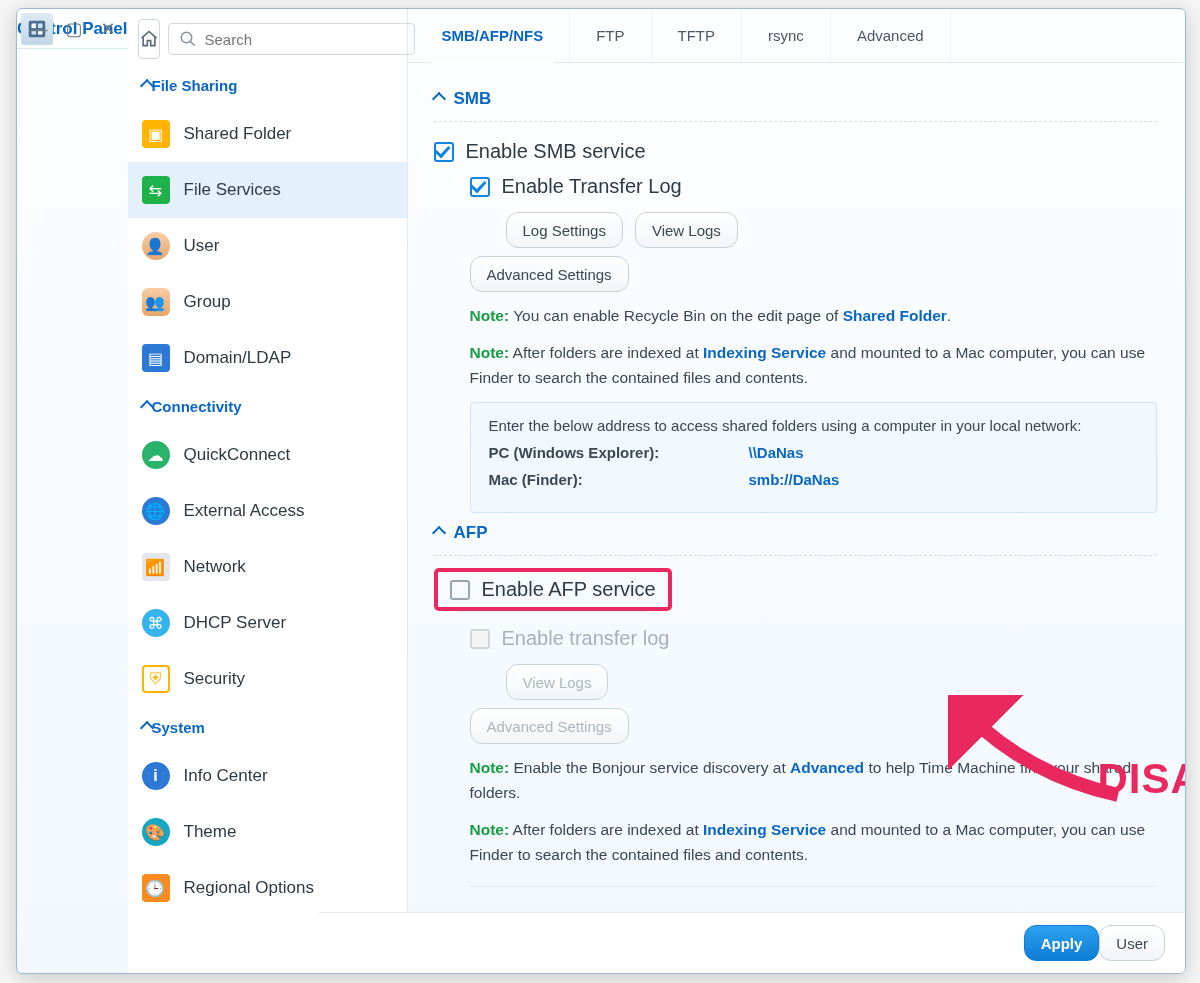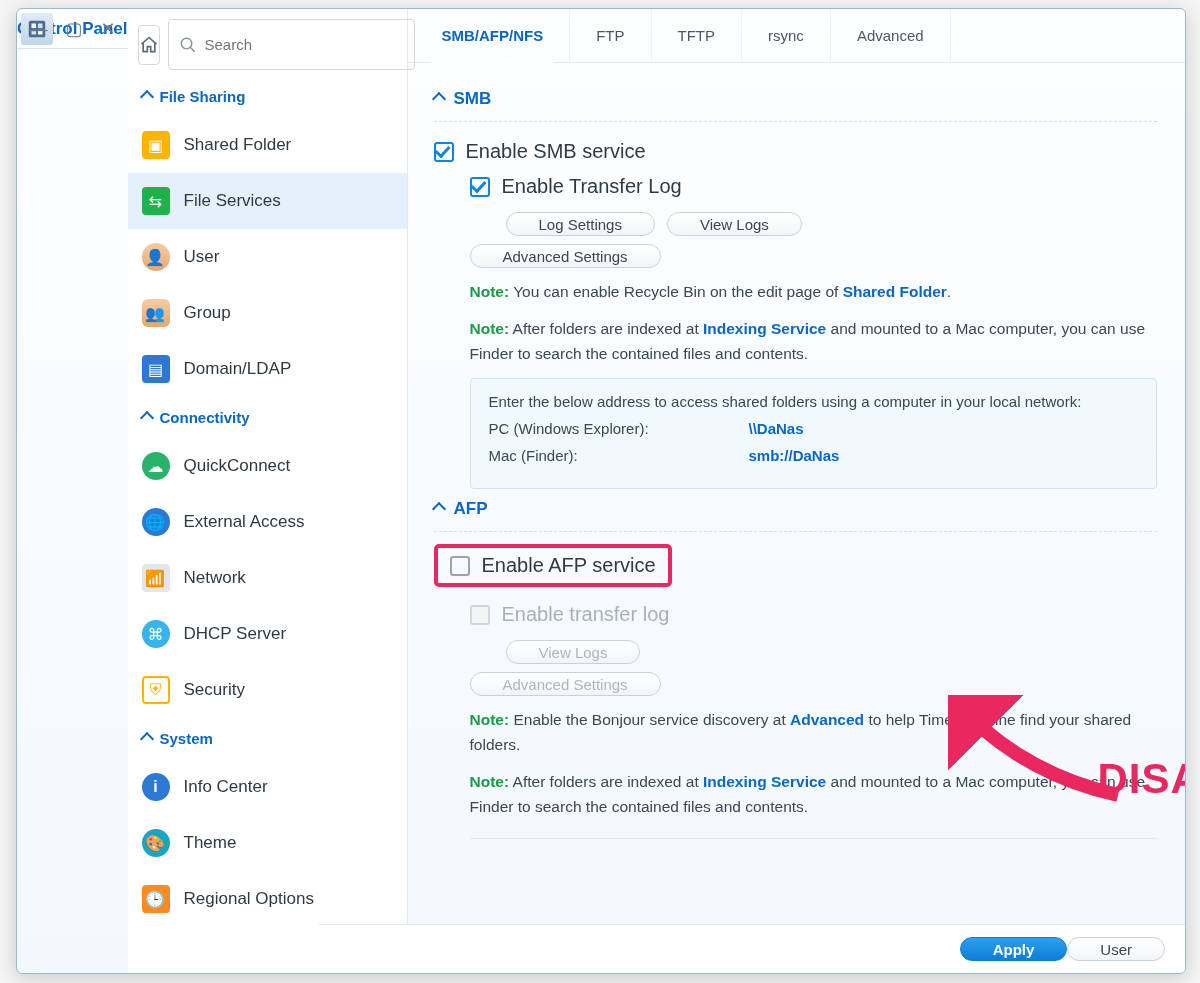--- a/index.html
+++ b/index.html
@@ -7,23 +7,23 @@
     .window{position:absolute;left:16px;top:8px;width:1170px;height:966px;background:linear-gradient(#fdfeff,#f2f8fd);border:1px solid #9bb9d5;border-radius:6px;box-shadow:0 4px 20px rgba(0,0,0,.18);display:flex;flex-direction:row;overflow:hidden}
     .titlebar{height:40px;display:flex;align-items:center;justify-content:center;position:relative;border-bottom:1px solid #d9e6f0}
     .titlebar .title{color:#0a67c4;font-weight:600;font-size:17px}
     .title-icon{position:absolute;left:4px;top:4px;width:32px;height:32px;background:linear-gradient(#dfeaf4,#c2d6e8);border-radius:3px;display:flex;align-items:center;justify-content:center}
     .win-controls{position:absolute;right:12px;top:0;height:40px;display:flex;align-items:center;gap:18px;color:#6f7a84;font-size:18px}
     .win-controls span{cursor:pointer}
     .body{flex:1;display:flex;overflow:hidden}
     .sidebar{width:280px;background:#fff;border-right:1px solid #e5e9ee;display:flex;flex-direction:column}
     .sb-top{display:flex;gap:8px;padding:10px 10px 6px 10px;align-items:center}
     .home{width:40px;height:40px;border:1px solid #d2d8de;border-radius:4px;display:flex;align-items:center;justify-content:center;color:#5a6a77;background:#fff;cursor:pointer}
-    .search{flex:1;height:51px;border:1px solid #d2d8de;border-radius:4px;display:flex;align-items:center;padding:0 10px;color:#8a949d;gap:8px}
+    .search{flex:1;height:32px;border:1px solid #d2d8de;border-radius:4px;display:flex;align-items:center;padding:0 10px;color:#8a949d;gap:8px}
     .search input{border:none;outline:none;font-size:15px;flex:1;color:#333}
-    .section-h{display:flex;align-items:flex-start;gap:8px;color:#0a67c4;font-weight:600;font-size:15px;padding:12px 14px;cursor:pointer}
+    .section-h{display:flex;align-items:flex-start;color:#0a67c4;font-weight:600;font-size:15px;padding:12px 14px;cursor:pointer}
     .chev::before{content:"";display:inline-block;width:8px;height:8px;border-left:2px solid currentColor;border-top:2px solid currentColor;transform:rotate(45deg);margin-top:3px}
     .nav-item{display:flex;align-items:center;gap:14px;padding:14px 14px;font-size:17px;color:#2e3a44;cursor:pointer}
     .nav-item.active{background:#e4f1fd}
     .nav-icon{width:28px;height:28px;border-radius:4px;display:inline-flex;align-items:center;justify-content:center;color:#fff;font-size:16px}
     .ni-folder{background:#ffb400}
     .ni-file{background:#1fb24b}
     .ni-user{background:linear-gradient(#f7cda6,#e7a66a);border-radius:50%}
     .ni-group{background:linear-gradient(#f7cda6,#e7a66a);border-radius:6px}
     .ni-ldap{background:#2b79d4}
     .ni-qc{background:#29b36a;border-radius:50%}
@@ -46,29 +46,29 @@
     .chk{width:20px;height:20px;border:2px solid #9aa5af;border-radius:3px;display:inline-flex;align-items:center;justify-content:center;cursor:pointer}
     .chk.checked{border-color:#1085e0}
     .chk.checked::after{content:"";width:11px;height:6px;border-left:3px solid #1085e0;border-bottom:3px solid #1085e0;transform:rotate(-48deg) translateY(-2px)}
     .chk.disabled{border-color:#d0d6dc;background:#f2f4f6;cursor:default}
     .lbl{font-size:20px;color:#2e3a44}
     .lbl.dis{color:#a8b1b9}
     .indent1{padding-left:36px}
     .field-row{display:flex;align-items:center;gap:20px;margin:6px 0 8px}
     .field-row label{width:160px;font-size:16px;color:#2e3a44}
     .txt{height:36px;width:240px;border:1px solid #c9d1d8;border-radius:3px;padding:0 10px;font-size:15px;color:#2e3a44}
-    .btn{height:24px;padding:0 32px;border:1px solid #c9d1d8;border-radius:12px;background:linear-gradient(#ffffff,#f2f5f8);color:#3c4752;font-size:15px;cursor:pointer}
+    .btn{height:36px;padding:0 16px;border:1px solid #c9d1d8;border-radius:12px;background:linear-gradient(#ffffff,#f2f5f8);color:#3c4752;font-size:15px;cursor:pointer}
     .btn[disabled]{color:#aeb6bd;cursor:default}
     .btn-row{display:flex;gap:12px;margin:8px 0}
     .note{font-size:15.5px;color:#3c4752;margin:12px 0;line-height:1.6}
     .note .nt{color:#1a9c46;font-weight:600}
     .link{color:#0a67c4;font-weight:600;text-decoration:none}
     .info-box{border:1px solid #cfe3f4;background:#f1f8fe;border-radius:4px;padding:14px 18px;margin:2px 0;color:#3c4752;font-size:15px}
     .info-box .r{display:flex;gap:40px;margin:10px 0}
-    .info-box .k{font-weight:400;width:220px}
+    .info-box .k{font-weight:700;width:220px}
     .info-box .v{color:#0a67c4;font-weight:600}
     .footer{position:absolute;right:0;bottom:0;left:302px;background:#fff;border-top:1px solid #e5e9ee;padding:12px 20px;display:flex;justify-content:flex-end;gap:0}
     .btn.primary{background:linear-gradient(#2da0ee,#0e7dd5);border-color:#0e7dd5;color:#fff;font-weight:600}
     .afp-hl{border:4px solid #e8285e;border-radius:5px;padding:6px 12px;display:inline-flex;align-items:center;gap:12px}
     .annot{position:absolute;left:540px;top:632px;pointer-events:none}
     .annot-txt{position:absolute;left:690px;top:692px;color:#e8285e;font-weight:800;font-size:42px;letter-spacing:1px;pointer-events:none;white-space:nowrap}
   </style>
 </head>
 <body>
 

